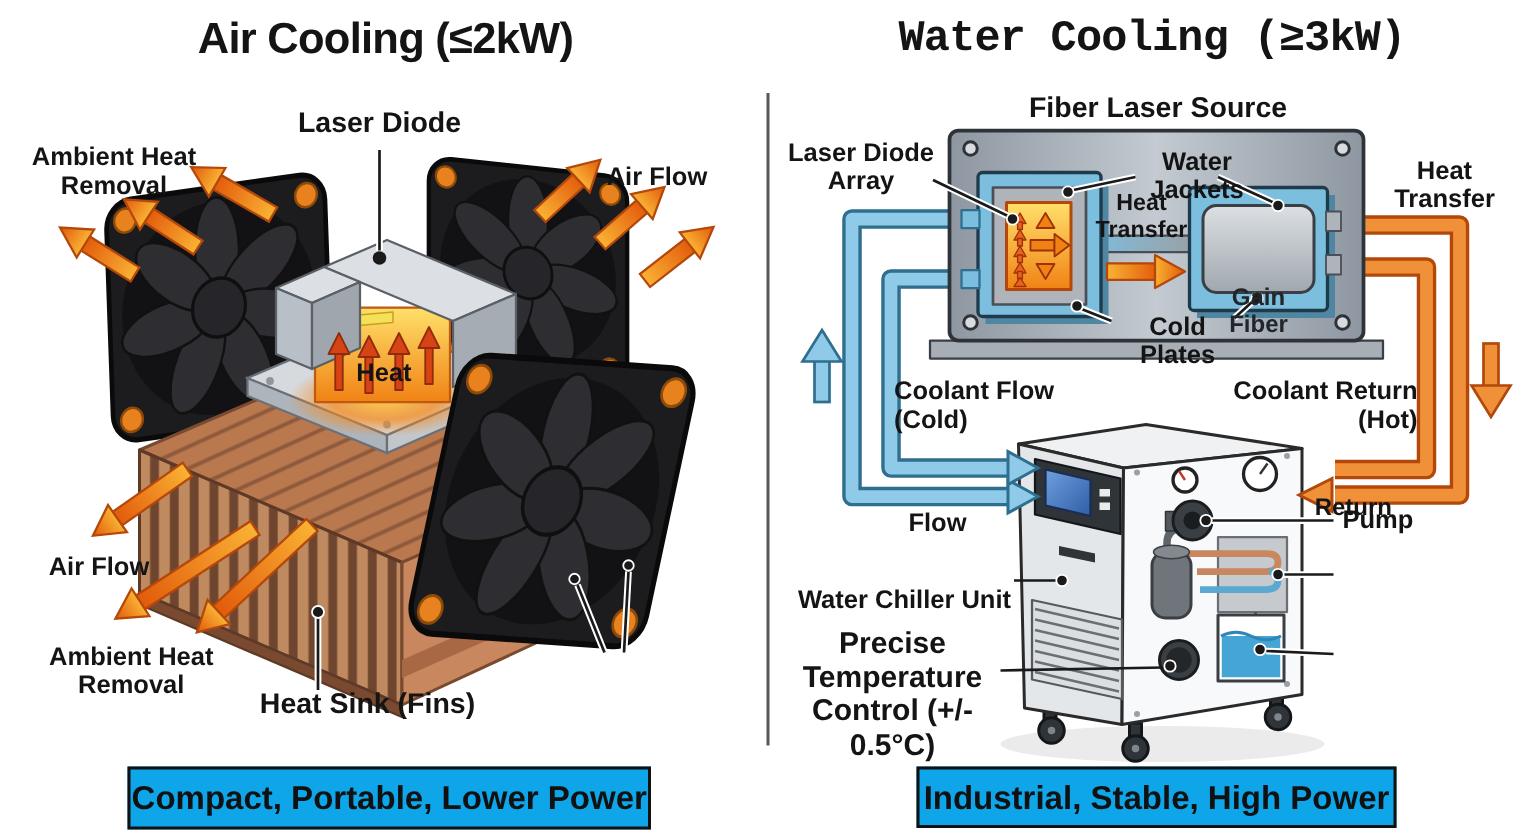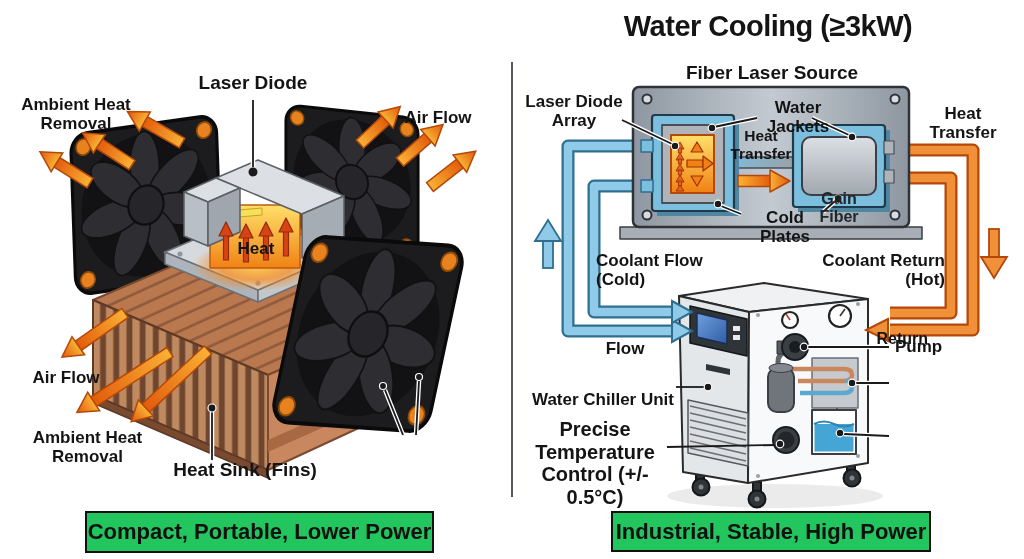--- a/index.html
+++ b/index.html
@@ -6,21 +6,21 @@
   #stage{position:relative;width:1024px;height:559px;background:#fff;overflow:hidden;
          font-family:"Liberation Sans",sans-serif;}
   #art{position:absolute;left:0;top:0;}
   .lbl{position:absolute;font-weight:700;color:#141414;line-height:1.13;
        white-space:pre-line;text-align:center;}
   .t-left{text-align:left;}
   .t-right{text-align:right;}
   .title{font-size:29px;letter-spacing:-0.5px;}
   .big{font-size:19px;}
   .med{font-size:17px;}
-  .sum{position:absolute;border:2.5px solid #111;background:#22c55e;display:flex;
+  .sum{position:absolute;border:2.5px solid #111;background:#0ea5e9;display:flex;
        align-items:center;justify-content:center;font-weight:700;font-size:22px;color:#111;}
 </style>
 </head>
 <body>
 
 <div id="stage">
 
 <svg id="art" width="1024" height="559" viewBox="0 0 1024 559">
   <defs>
     <linearGradient id="gArrow" x1="0" y1="0" x2="1" y2="0">
@@ -370,21 +370,22 @@
             <circle cx="708" cy="387" r="3.8"></circle>
         <circle cx="804" cy="347" r="3.8"></circle>
             <circle cx="852" cy="383" r="3.8"></circle>
         <circle cx="840" cy="433" r="3.8"></circle>
             <circle cx="780" cy="444" r="3.8"></circle>
       </g>
     </g>
   </g>
 </svg>
 
-<div class="lbl title" style="left:552px;top:10px;width:432px;">Water Cooling (≥3kW)</div>
+<div class="lbl title" style="left:27px;top:10px;width:460px;">Air Cooling (≤2kW)</div>
+<div class="lbl title" style="left:552px;top:10px;width:432px;font-family:Liberation Mono, monospace;">Water Cooling (≥3kW)</div>
 
 <div class="lbl big" style="left:190px;top:72px;width:126px;">Laser Diode</div>
 <div class="lbl med" style="left:8px;top:95px;width:136px;">Ambient Heat
 Removal</div>
 <div class="lbl med" style="left:398px;top:108px;width:80px;">Air Flow</div>
 <div class="lbl med" style="left:226px;top:239px;width:60px;">Heat</div>
 <div class="lbl med" style="left:26px;top:368px;width:80px;">Air Flow</div>
 <div class="lbl med" style="left:15px;top:428px;width:145px;">Ambient Heat
 Removal</div>
 <div class="lbl big" style="left:150px;top:459px;width:190px;">Heat Sink (Fins)</div>

